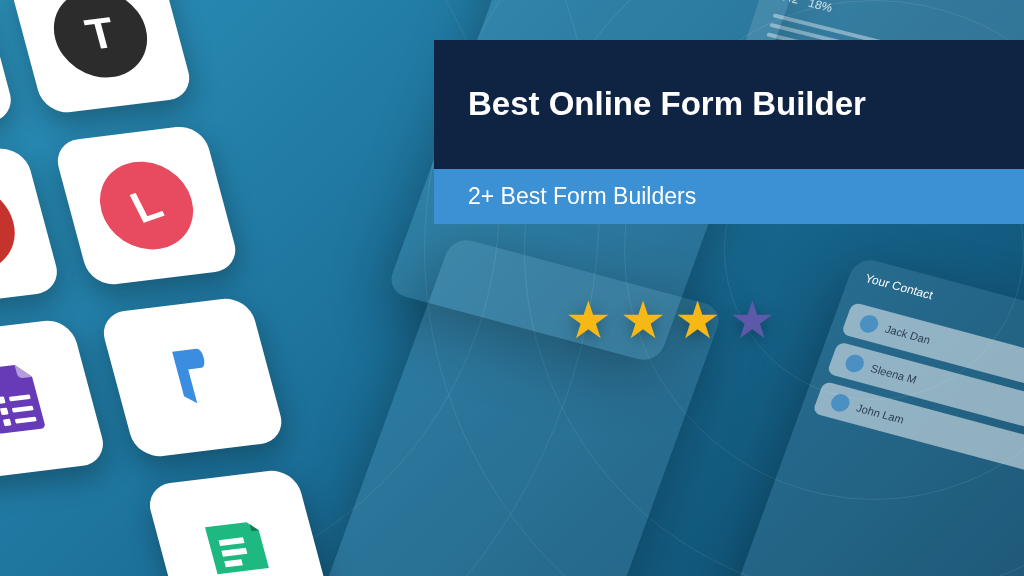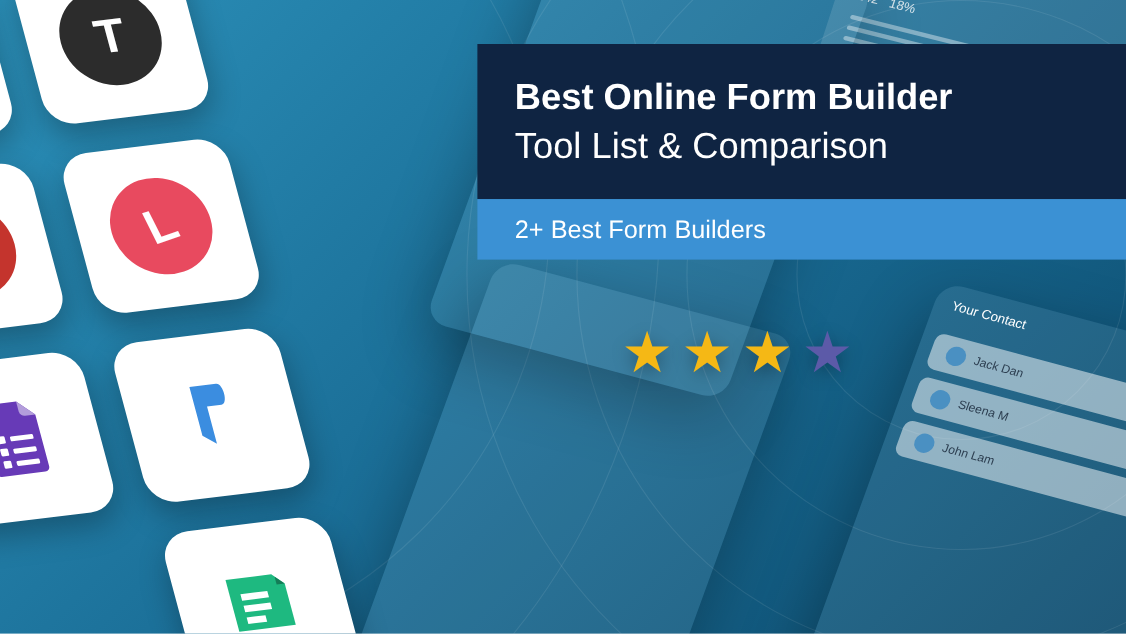--- a/index.html
+++ b/index.html
@@ -20,21 +20,21 @@
 .m3 .row .av{width:18px;height:18px;border-radius:50%;background:#4a90c2}
 .dash{position:absolute;right:-20px;top:-40px;width:300px;height:220px;background:rgba(255,255,255,.12);border-radius:12px;transform:rotate(18deg) skewY(-4deg);padding:18px}
 .dash .big{font-size:28px;font-weight:700;color:#fff}
 .dash .small{font-size:12px;color:rgba(255,255,255,.8);margin-top:8px}
 .dash .bars{margin-top:12px}
 .dash .bar{height:4px;background:rgba(255,255,255,.4);border-radius:2px;margin:6px 0}
 .tiles{position:absolute;left:-80px;top:-40px;transform:rotate(-15deg) skewY(8deg)}
 .tile-row{display:flex;gap:28px;margin-bottom:28px}
 .tile{width:150px;height:150px;background:#fff;border-radius:26px;display:flex;align-items:center;justify-content:center;box-shadow:0 12px 28px rgba(0,0,0,.28)}
 .header{position:absolute;right:0;top:40px;width:590px}
-.hdr-top{background:#0f2442;padding:26px 34px}
+.hdr-top{background:#0f2442;padding:42px 34px}
 .hdr-top h1{color:#fff;font-size:33px;font-weight:700;line-height:1.35}
 .hdr-top h1 .l2{font-weight:400}
 .hdr-sub{background:#3b91d4;padding:14px 34px}
 .hdr-sub p{color:#fff;font-size:23px;font-weight:400}
 .stars{position:absolute;left:565px;top:290px;display:flex;gap:8px}
 .star{font-size:52px;filter:drop-shadow(0 4px 8px rgba(0,0,0,.3))}
 .s-y{color:#f5b815}
 .s-p{color:#5c5aa8}
 .ic{width:90px;height:90px;display:flex;align-items:center;justify-content:center;border-radius:50%;font-size:44px;font-weight:700;color:#fff}
 .t-dark{background:#2c2c2c}
@@ -140,21 +140,20 @@
           </svg>
       </div>
     </div>
   </div>
 </div>
 
 <div class="header">
   <div class="hdr-top">
     <h1>
       <span>Best Online Form Builder</span><br>
-      <span class="l2">Tool List &amp; Comparison</span>
     </h1>
   </div>
   <div class="hdr-sub">
     <p>2+ Best Form Builders</p>
   </div>
 </div>
 
 <div class="stars">
   <span class="star s-y">★</span>
   <span class="star s-y">★</span>

